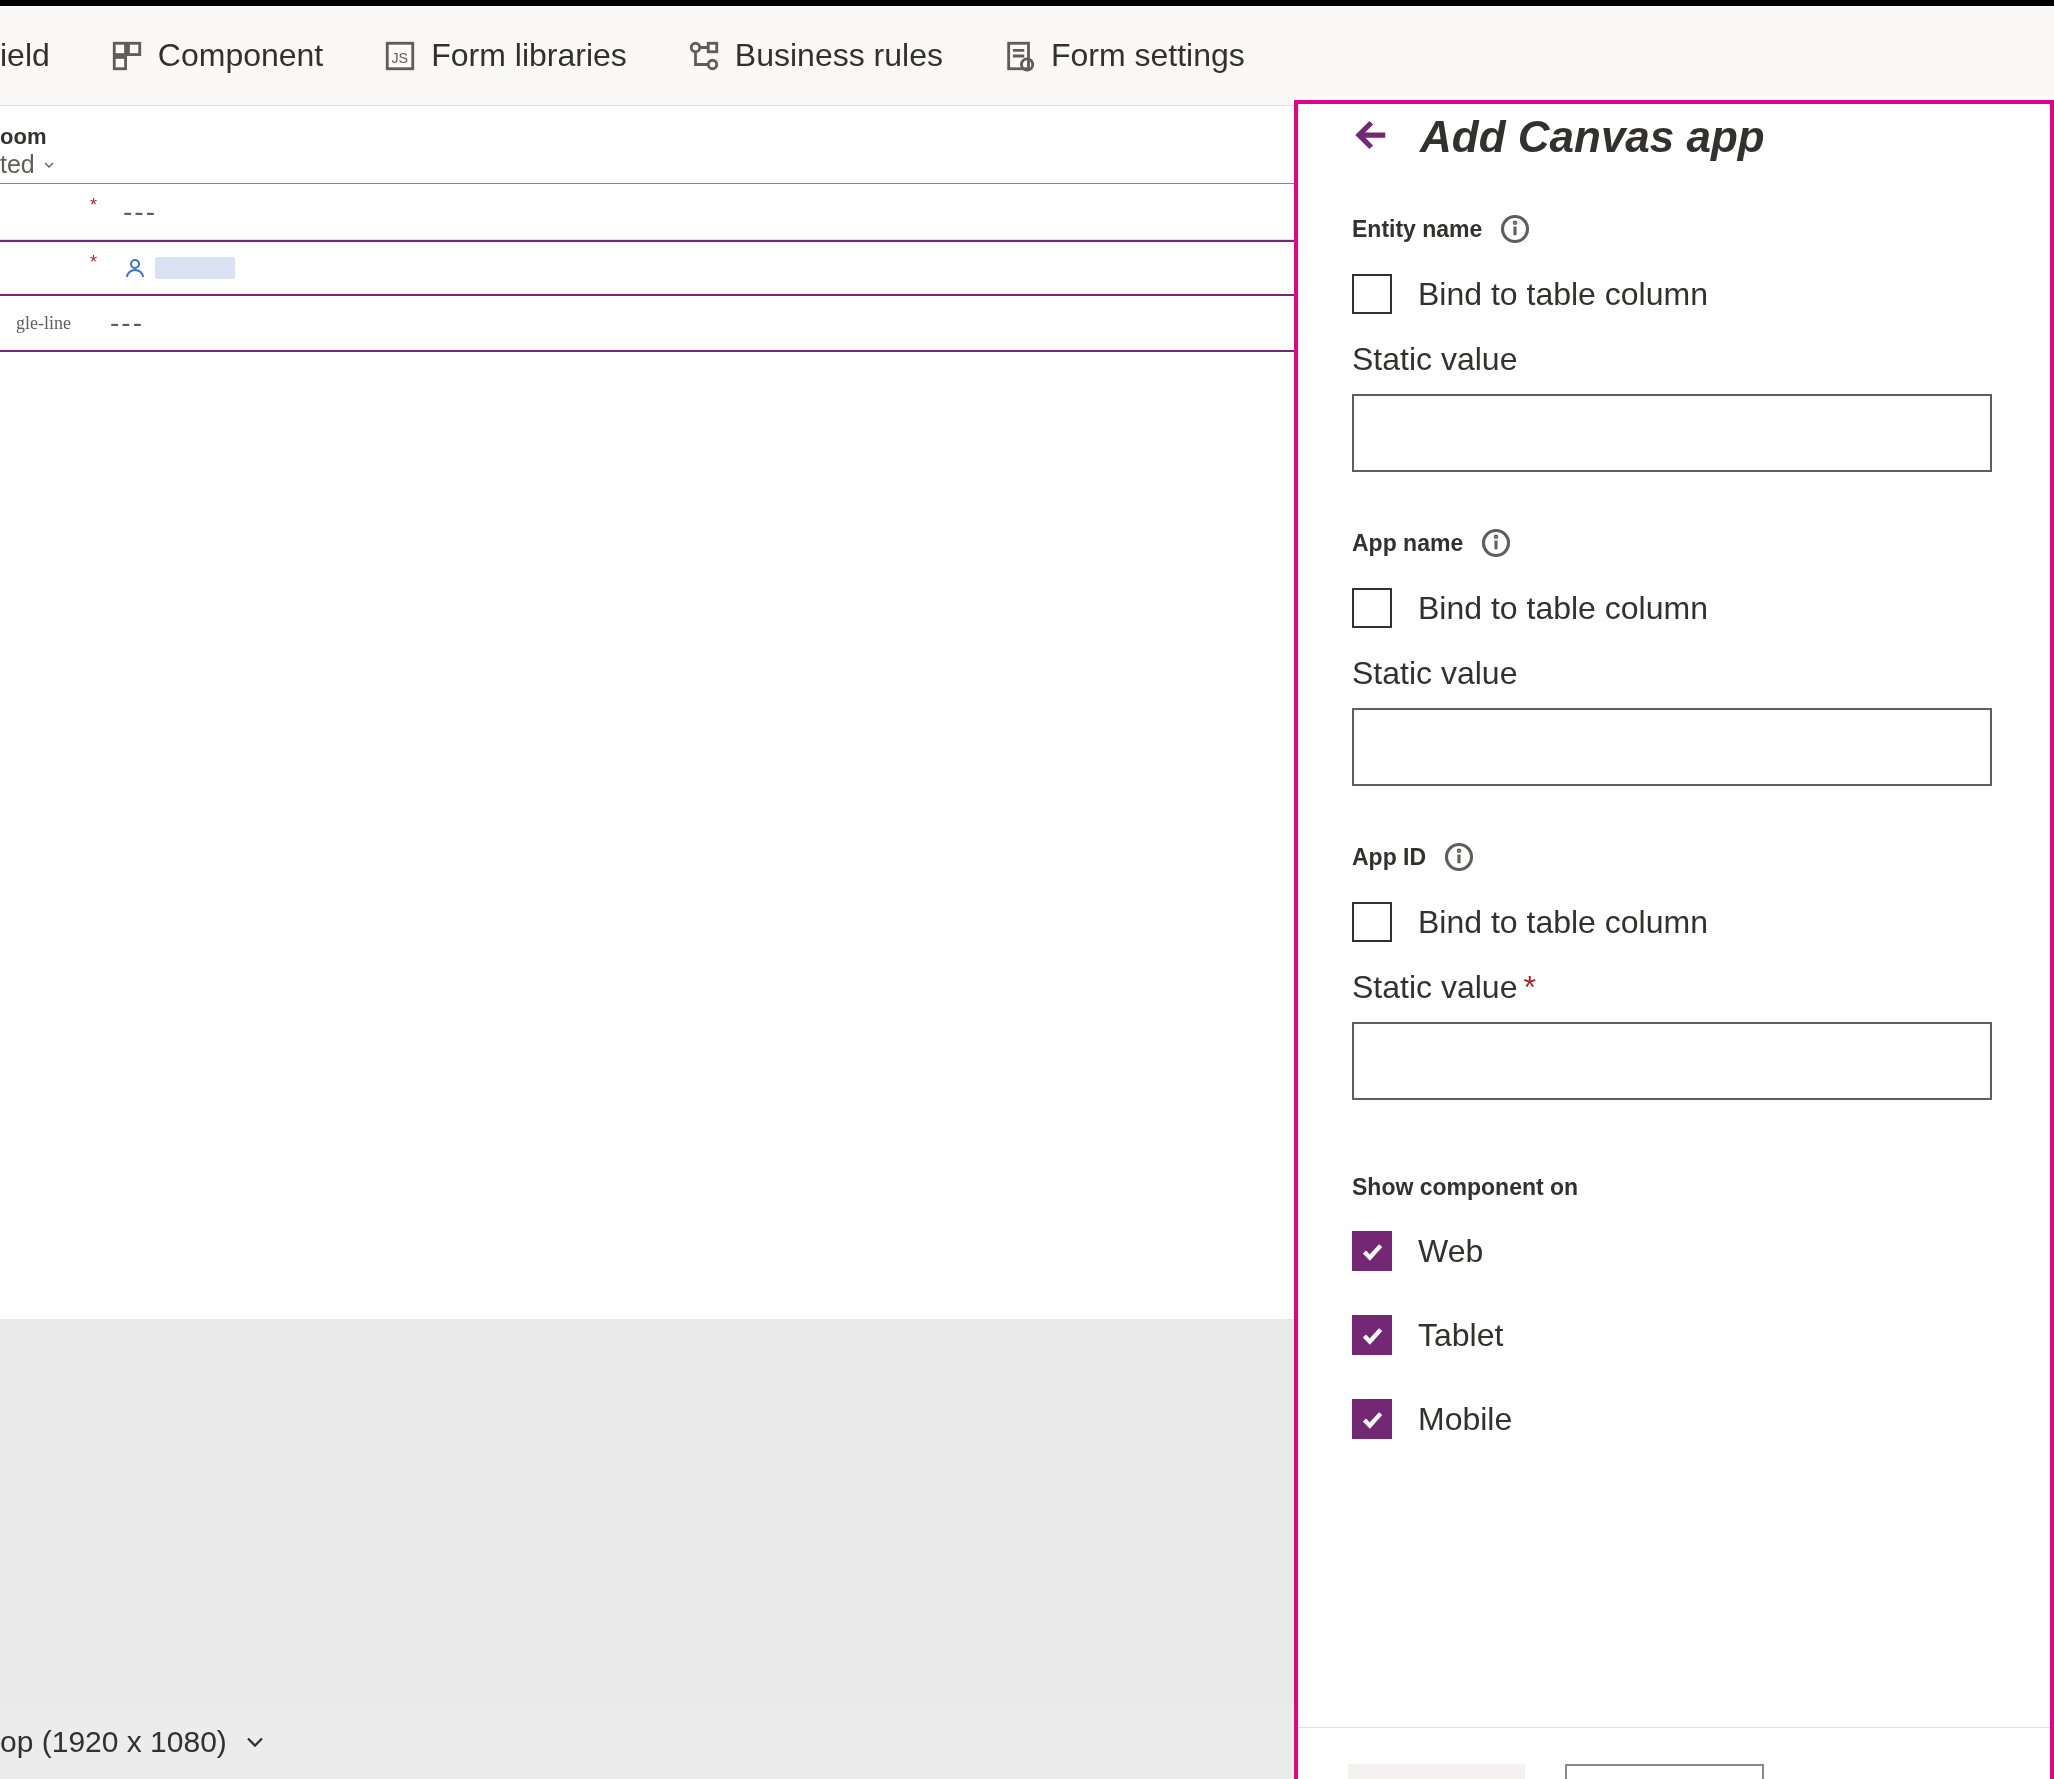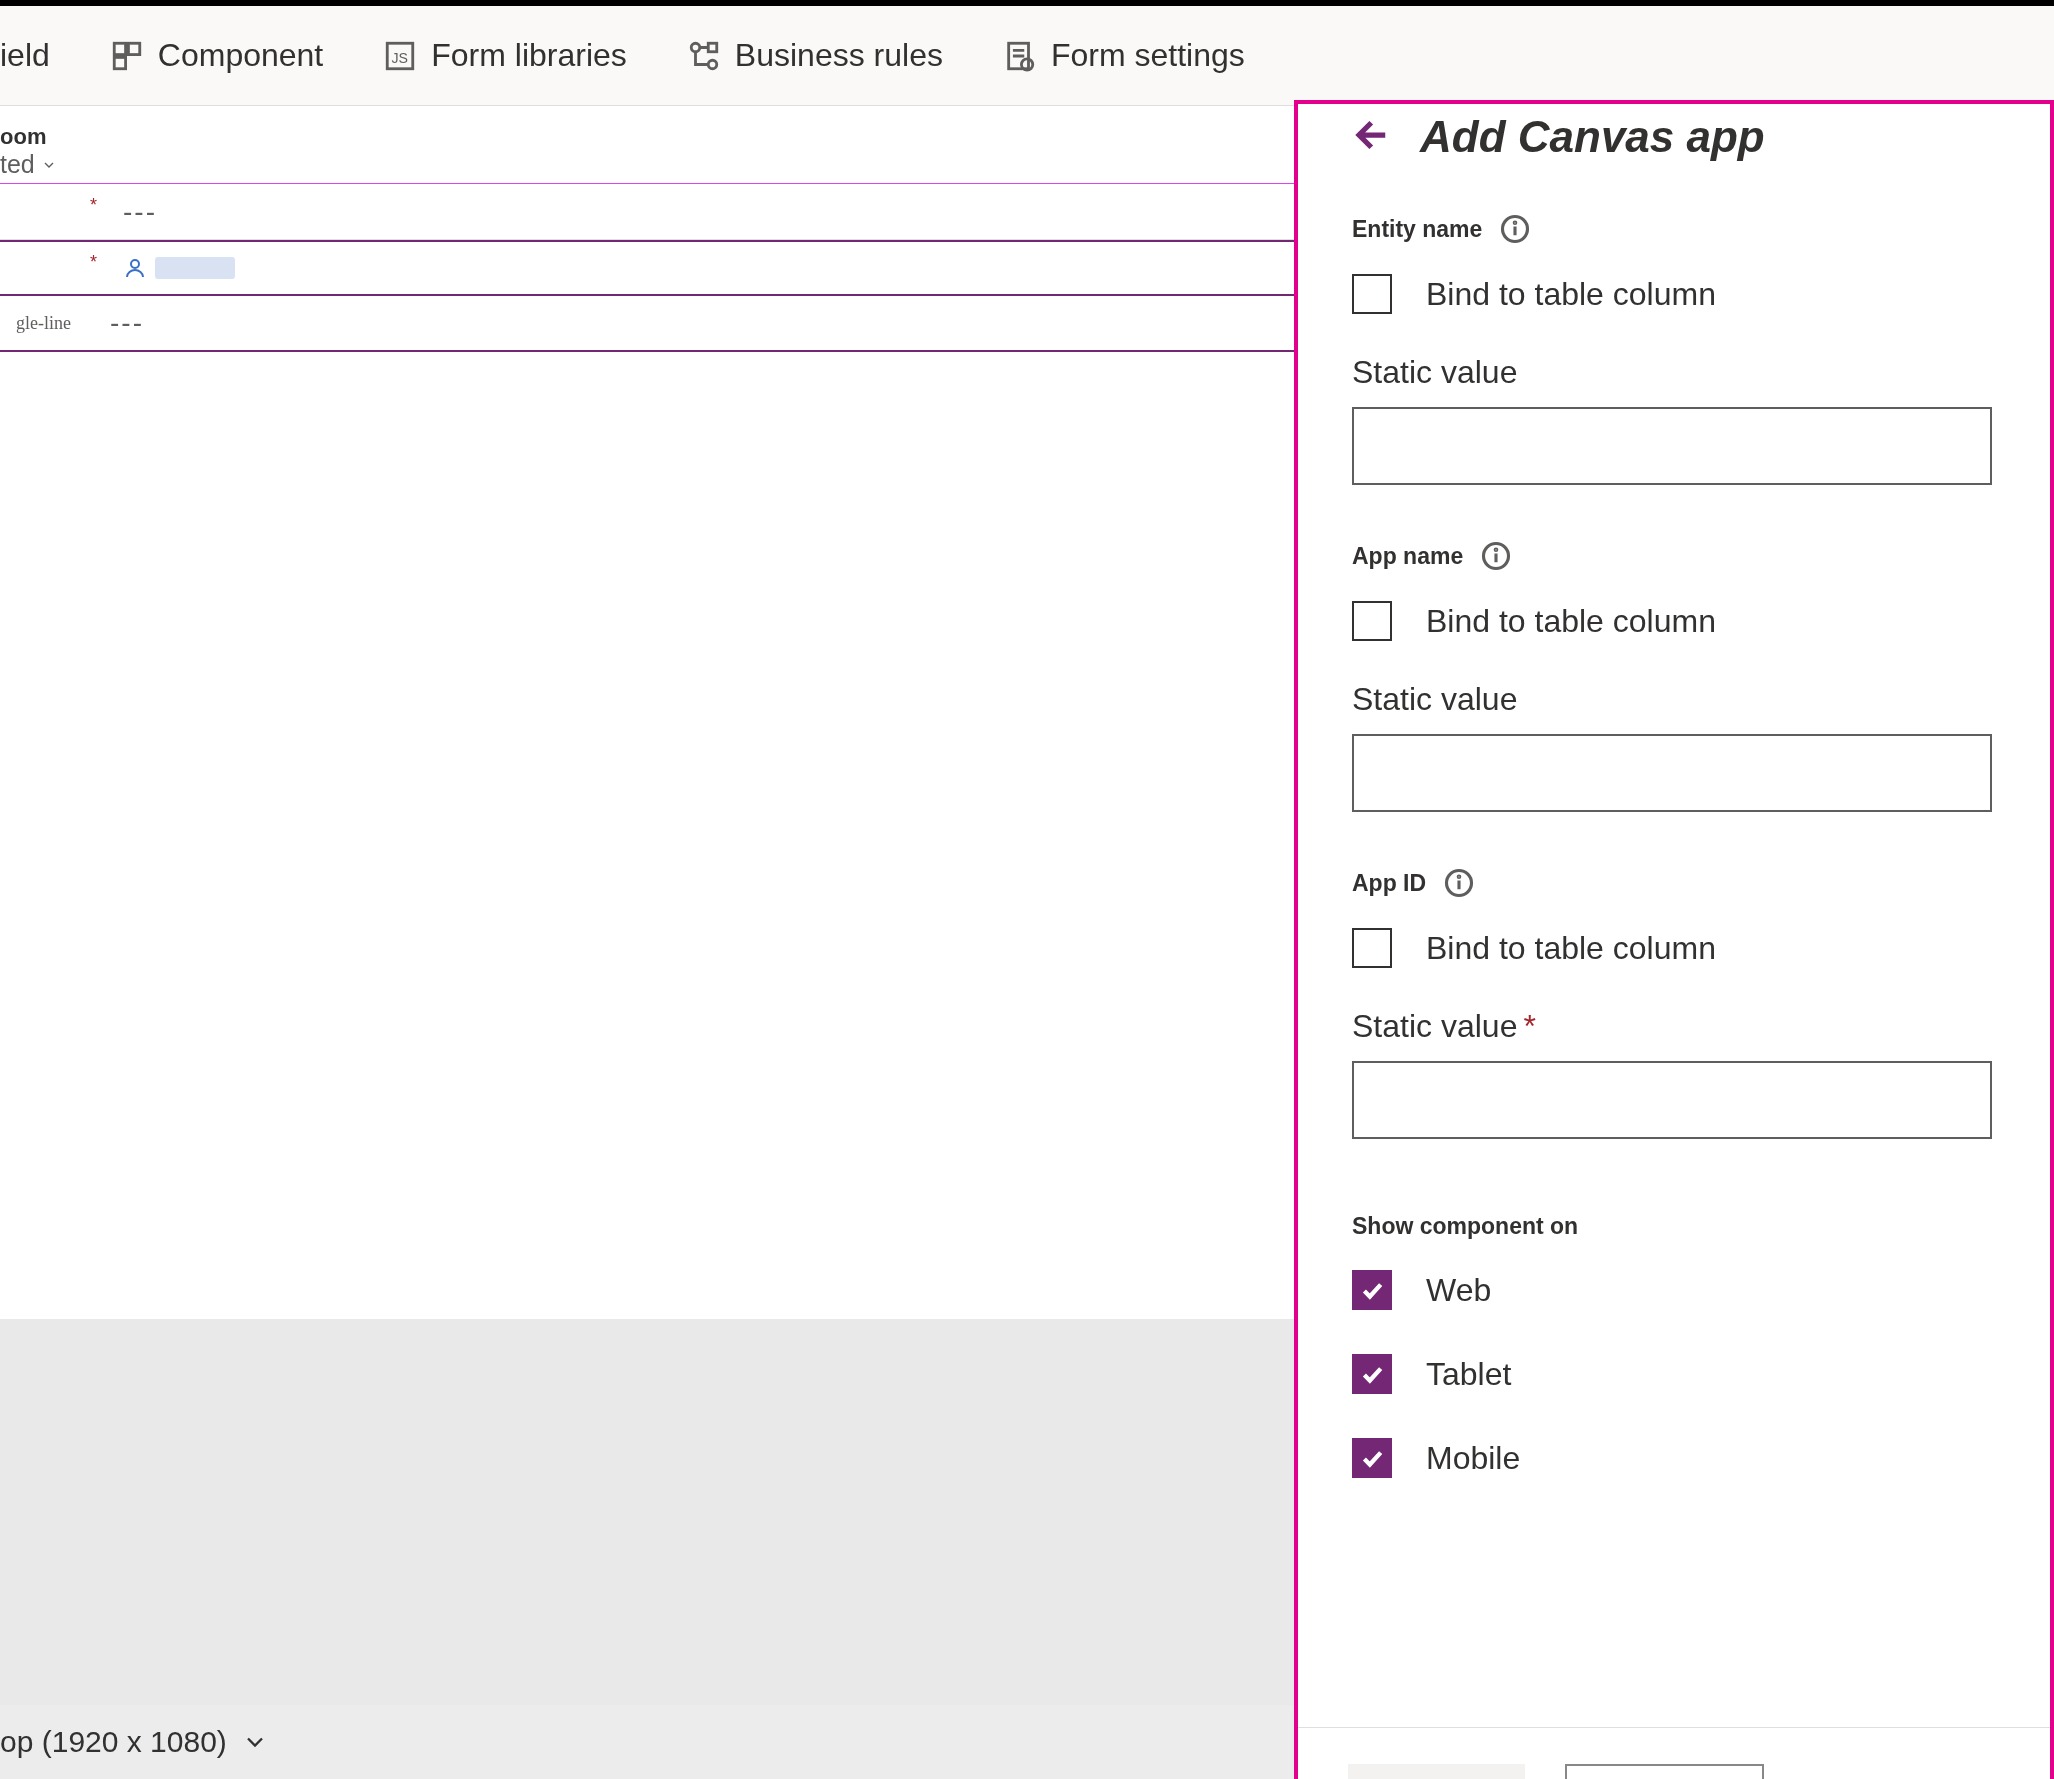--- a/index.html
+++ b/index.html
@@ -46,27 +46,27 @@
   .panel { position:absolute; top:-6px; right:0; width:760px; height:1782px; background:#fff; border:4px solid #e3008c; display:flex; flex-direction:column; }
   .panel-inner { padding:4px 50px 0 54px; flex:1; overflow:hidden; }
   .panel-header { display:flex; align-items:center; gap:26px; padding:4px 0 30px 0;font-style:italic; }
   .panel-header .back svg { width:42px; height:42px; stroke:#742774; stroke-width:3; fill:none; }
   .panel-title { font-size:44px; font-weight:600; color:#323130; }
 
   .section-label { font-size:23px; font-weight:600; color:#323130; display:flex; align-items:center; gap:18px; margin-top:22px; }
   .info-icon { width:30px; height:30px; }
   .info-icon svg { width:30px; height:30px; stroke:#605e5c; fill:none; stroke-width:2.5; }
 
-  .check-row { display:flex; align-items:center; gap:34px; margin-top:30px; }
+  .check-row { display:flex; align-items:center; gap:26px; margin-top:30px; }
   .cbox { width:40px; height:40px; border:2px solid #323130; background:#fff; display:flex; align-items:center; justify-content:center; cursor:pointer; }
   .cbox.checked { background:#742774; border-color:#742774; }
   .cbox svg { width:26px; height:26px; stroke:#fff; stroke-width:4; fill:none; }
   .check-row .lab { font-size:32px; color:#323130; }
 
-  .sub-label { font-size:32px; font-weight:500; color:#323130; margin-top:40px; }
+  .sub-label { font-size:32px; font-weight:500; color:#323130; margin-top:27px; }
   .req-star { color:#a4262c; margin-left:6px; }
 
   .txt-input { width:640px; height:78px; border:2px solid #605e5c; margin-top:16px; font-size:30px; padding:0 14px; background:#fff; }
 
   .group-gap { height:34px; }
 
   .panel-footer { border-top:1px solid #e1dfdd; padding:36px 50px; display:flex; gap:40px; }
   .btn { height:78px; padding:0 48px; font-size:32px; border:2px solid #8a8886; background:#fff; cursor:pointer; display:flex; align-items:center; justify-content:center; }
   .btn.primary { background:#f3f2f1; border-color:#f3f2f1; color:#a19f9d; cursor:default; }
 </style>

